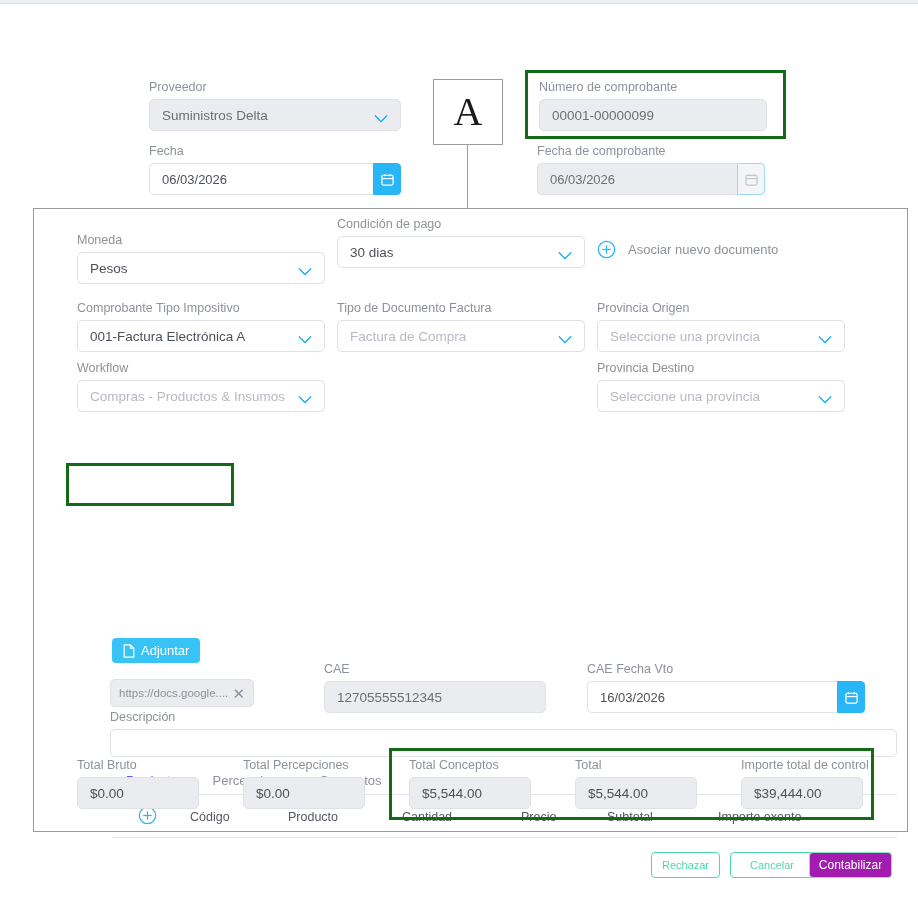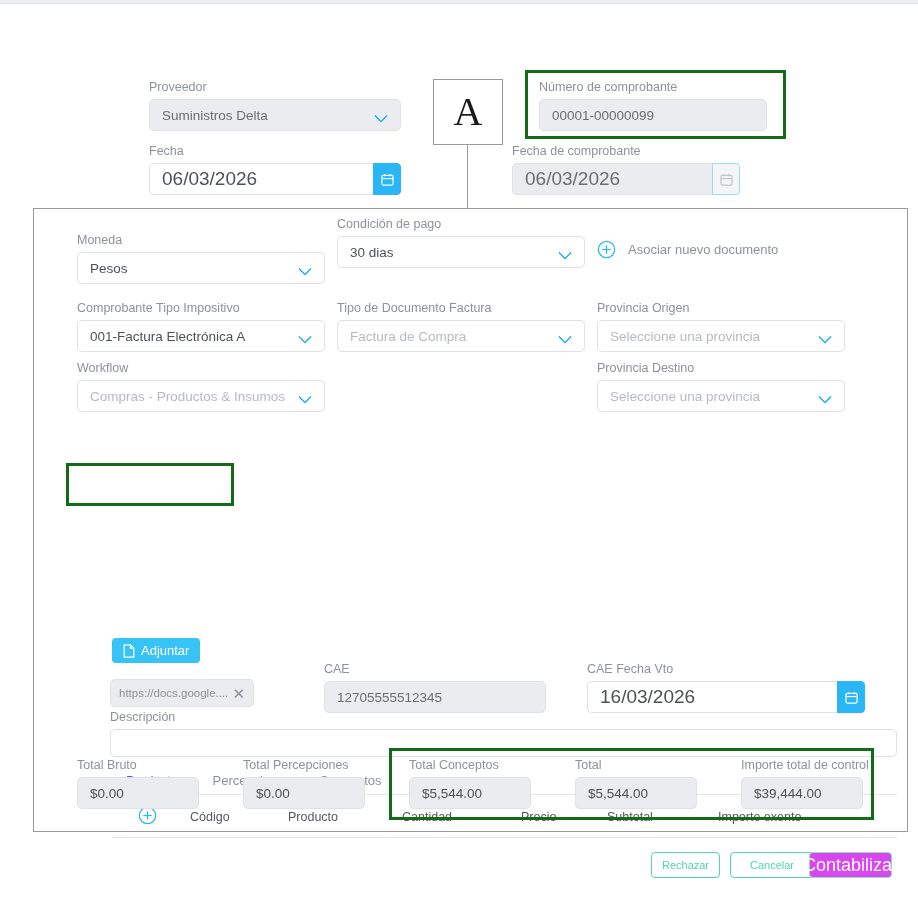--- a/index.html
+++ b/index.html
@@ -43,36 +43,36 @@
     border-bottom:2px solid #29b6f6; transform:rotate(45deg);
     border-radius:1px;
   }
 
   
   .datefield { display:flex; align-items:stretch; height:32px; width:100%; }
   .datefield .inp {
     flex:1; border:1px solid #dfe1e5; border-right:none;
     border-radius:5px 0 0 5px; background:#fff;
     display:flex; align-items:center; padding:0 12px;
-    font-size:19px; color:#4d5258;
+    font-size:13px; color:#4d5258;
   }
   .datefield .btn {
     width:28px; flex:0 0 28px; background:#29b6f6;
     border:1px solid #29b6f6; border-radius:0 4px 4px 0;
     display:flex; align-items:center; justify-content:center;
   }
   .datefield.dis .inp { background:#eaecef; color:#6a6f76; }
   .datefield.dis .btn { background:#f3f5f7; border-color:#9fd9f5; }
   .cal-ico { width:13px; height:13px; display:block; }
 
   
   .hdr-proveedor { position:absolute; left:149px; top:80px; width:252px; }
   .hdr-fecha     { position:absolute; left:149px; top:144px; width:252px; }
   .hdr-numero    { position:absolute; left:539px; top:80px; width:228px; }
-  .hdr-fechacomp { position:absolute; left:512px; top:144px; width:228px; }
+  .hdr-fechacomp { position:absolute; left:537px; top:144px; width:228px; }
 
   
   .abadge {
     position:absolute; left:433px; top:79px; width:70px; height:66px;
     border:1px solid #9a9a9a; background:#fff;
     display:flex; align-items:center; justify-content:center;
     font-family:"Liberation Serif", serif; font-size:40px; color:#1b1b1b;
     line-height:1;
   }
   .aline {
@@ -148,21 +148,21 @@
 
   
   .footer { position:absolute; left:0; top:852px; width:918px; height:30px; }
   .btn-out {
     position:absolute; height:26px; border:1px solid #4fd8a8; border-radius:4px;
     color:#4fd8a8; background:#fff; font-size:11px;
     display:flex; align-items:center; justify-content:center;
   }
   .btn-fill {
     position:absolute; height:26px; border-radius:4px; border:1px solid #86e3bf;
-    background:#d946ef; color:#ffffff; font-size:18px;
+    background:#a21caf; color:#ffffff; font-size:12px;
     display:flex; align-items:center; justify-content:center;
   }
 </style>
 </head>
 <body>
 
 <div class="page">
 
   <div class="topbar"></div>
 

